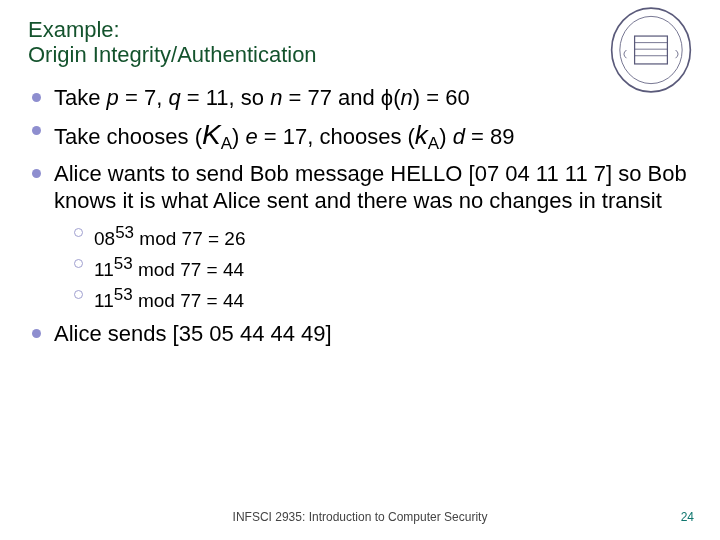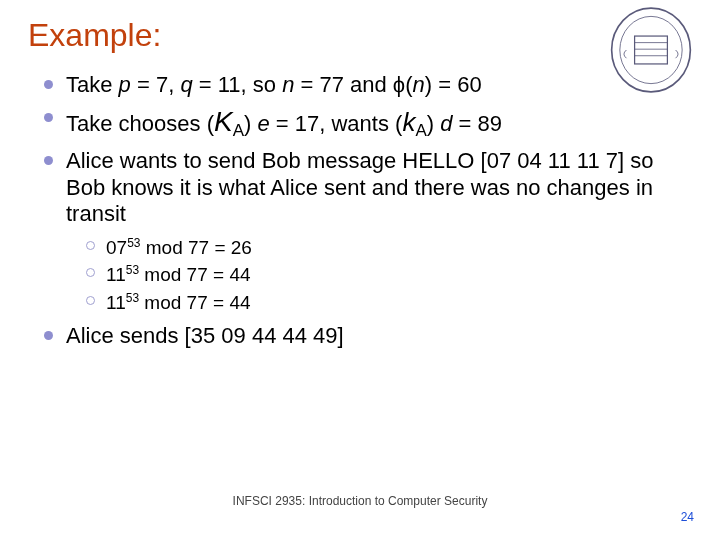--- a/index.html
+++ b/index.html
@@ -1,31 +1,31 @@
 <!DOCTYPE html>
 <html><head>
 <meta charset="utf-8">
 <style>
   html,body{margin:0;padding:0;width:720px;height:540px;background:#fff;font-family:Arial,Helvetica,sans-serif;color:#000;overflow:hidden}
   .slide{position:relative;width:720px;height:540px;box-sizing:border-box;padding:18px 28px 0 28px}
   .seal{position:absolute;top:6px;right:28px;width:82px;height:88px}
   .seal svg{width:100%;height:100%}
-  h1{margin:0 0 18px 0;font-size:32px;line-height:1.12;color:#c2410c;font-weight:400}
-  ul.main{list-style:none;margin:12px;padding:0}
+  h1{margin:0 0 18px 0;font-size:22px;line-height:1.12;color:#14532d;font-weight:400}
+  ul.main{list-style:none;margin:0;padding:0}
   ul.main>li{position:relative;padding-left:26px;margin:0 0 6px 0;font-size:22px;line-height:1.22}
   ul.main>li::before{content:"";position:absolute;left:4px;top:8px;width:9px;height:9px;border-radius:50%;background:#8e8ecf}
   ul.sub{list-style:none;margin:8px 0 8px 18px;padding:0}
   ul.sub>li{position:relative;padding-left:22px;margin:0 0 3px 0;font-size:19px;line-height:1.2}
   ul.sub>li::before{content:"";position:absolute;left:2px;top:5px;width:9px;height:9px;border-radius:50%;border:1px solid #a0a0d0;background:transparent;box-sizing:border-box}
   .bigK{font-size:28px;font-style:italic}
   .bigk{font-size:26px;font-style:italic}
   .subA{font-size:17px;vertical-align:sub;font-style:normal}
-  sup{font-size:12px}
-  .footer-center{position:absolute;bottom:32px;left:0;width:720px;text-align:center;font-size:12px;color:#444}
-  .footer-right{position:absolute;bottom:16px;right:26px;font-size:12px;color:#1d4ed8}
+  sup{font-size:17px}
+  .footer-center{position:absolute;bottom:16px;left:0;width:720px;text-align:center;font-size:12px;color:#444}
+  .footer-right{position:absolute;bottom:16px;right:26px;font-size:12px;color:#0f766e}
 </style>
 </head>
 <body>
 
 <div class="slide">
 
   <div class="seal">
     <svg viewBox="0 0 100 106">
       <ellipse cx="50" cy="53" rx="48" ry="51" fill="none" stroke="#5a5a7a" stroke-width="2"></ellipse>
       <ellipse cx="50" cy="53" rx="38" ry="41" fill="none" stroke="#5a5a7a" stroke-width="1"></ellipse>
@@ -33,37 +33,38 @@
       <line x1="30" y1="44" x2="70" y2="44" stroke="#5a5a7a" stroke-width="1"></line>
       <line x1="30" y1="52" x2="70" y2="52" stroke="#5a5a7a" stroke-width="1"></line>
       <line x1="30" y1="60" x2="70" y2="60" stroke="#5a5a7a" stroke-width="1"></line>
       <path d="M20 53 Q14 58 20 63" fill="none" stroke="#5a5a7a" stroke-width="1"></path>
       <path d="M80 53 Q86 58 80 63" fill="none" stroke="#5a5a7a" stroke-width="1"></path>
     </svg>
   </div>
 
   <h1>
     <span>Example:</span><br>
+    <span>Origin Integrity/Authentication</span>
   </h1>
 
   <ul class="main">
     <li>
       <span>Take </span><i>p</i><span> = 7, </span><i>q</i><span> = 11, so </span><i>n</i><span> = 77 and ϕ(</span><i>n</i><span>) = 60</span>
     </li>
     <li>
-      <span>Take chooses (</span><span class="bigK">K</span><span class="subA">A</span><span>) </span><i>e</i><span> = 17, wants (</span><span class="bigk">k</span><span class="subA">A</span><span>) </span><i>d</i><span> = 89</span>
+      <span>Take chooses (</span><span class="bigK">K</span><span class="subA">A</span><span>) </span><i>e</i><span> = 17, chooses (</span><span class="bigk">k</span><span class="subA">A</span><span>) </span><i>d</i><span> = 89</span>
     </li>
     <li>
       <span>Alice wants to send Bob message HELLO [07 04 11 11 7] so Bob knows it is what Alice sent and there was no changes in transit</span>
       <ul class="sub">
-        <li><span>07</span><sup>53</sup><span> mod 77 = 26</span></li>
+        <li><span>08</span><sup>53</sup><span> mod 77 = 26</span></li>
         <li><span>11</span><sup>53</sup><span> mod 77 = 44</span></li>
         <li><span>11</span><sup>53</sup><span> mod 77 = 44</span></li>
       </ul>
     </li>
     <li>
-      <span>Alice sends [35 09 44 44 49]</span>
+      <span>Alice sends [35 05 44 44 49]</span>
     </li>
   </ul>
 
   <div class="footer-center">INFSCI 2935: Introduction to Computer Security</div>
   <div class="footer-right">24</div>
 </div>
 
 </body></html>

